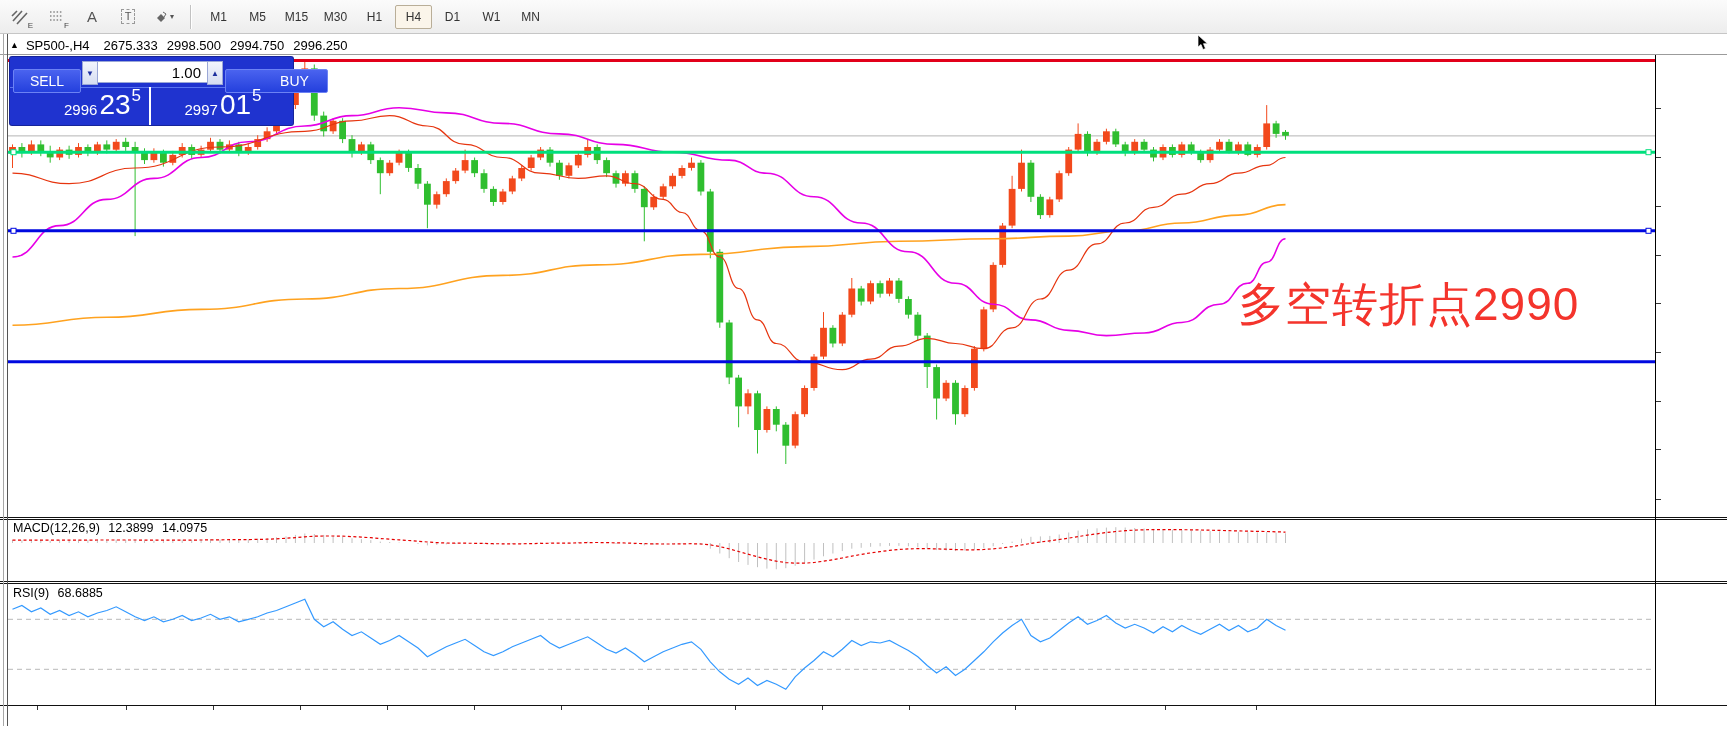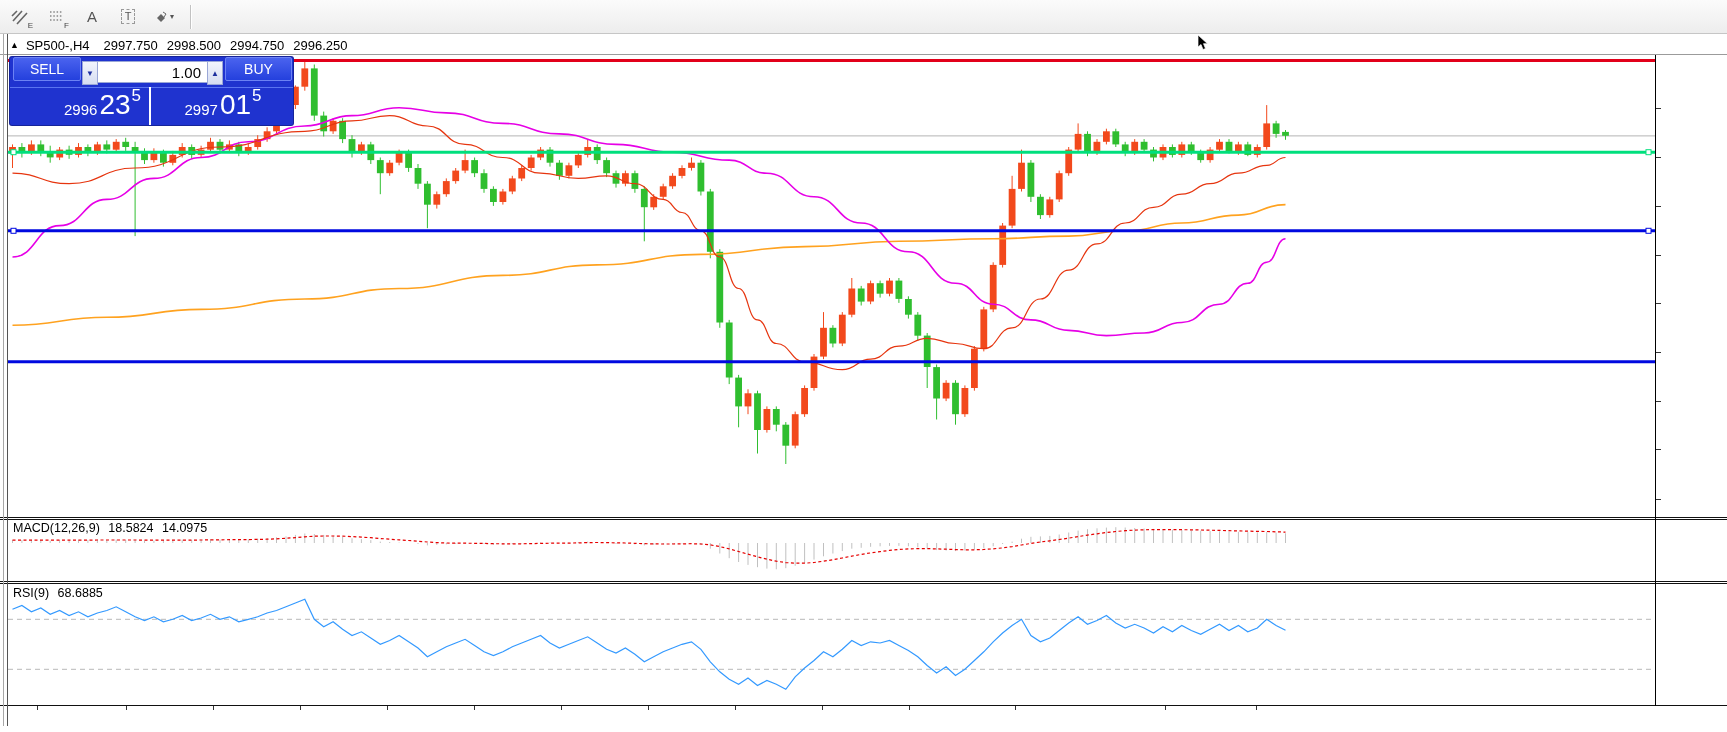--- a/index.html
+++ b/index.html
@@ -21,25 +21,25 @@
   
   #header-row{position:absolute;left:10px;top:37px;height:16px;display:flex;align-items:center;z-index:6;
               font-size:13px;color:#000;}
   #header-row .tri{font-size:9px;margin-right:7px;color:#000;}
   #header-row .sym{margin-right:14px;}
   #header-row .px{margin-right:9px;}
   
   #oneclick{position:absolute;left:10px;top:57px;width:283px;height:68px;background:#1f33cf;z-index:7;
             border-radius:2px;box-shadow:0 0 0 1px #16249a;}
   #oc-row1{position:absolute;left:0;top:0;width:283px;height:30px;border-bottom:1px solid #5a74f0;}
-  .ocbtn{position:absolute;top:0;height:22px;background:linear-gradient(#4a63ef,#2440dd);
+  .ocbtn{position:absolute;top:12px;height:22px;background:linear-gradient(#4a63ef,#2440dd);
          border:1px solid #6c82f4;border-radius:2px;color:#fff;font-size:14px;
          display:flex;align-items:center;justify-content:center;}
   #sell-btn{left:3px;width:66px;}
-  #buy-btn{left:215px;width:65px;}
+  #buy-btn{left:215px;width:65px;padding-left:36px;}
   #vol-wrap{position:absolute;left:72px;top:4px;width:141px;height:22px;display:flex;}
   .stepbtn{width:17px;height:22px;background:linear-gradient(#f2f5fd,#d6ddf2);border:1px solid #9aa7d6;
            color:#1d2f9e;font-size:8px;display:flex;align-items:center;justify-content:center;}
   #vol-input{width:103px;height:20px;border:1px solid #9aa7d6;border-left:none;border-right:none;
              font-size:15px;text-align:right;padding:0 6px 0 0;color:#000;font-family:"Liberation Sans",sans-serif;}
   .ocprice{position:absolute;top:30px;height:38px;color:#fff;display:flex;align-items:flex-end;justify-content:center;
            padding-bottom:3px;box-sizing:border-box;}
   #oc-sell-price{left:0;width:141px;border-right:2px solid #fff;padding-left:46px;}
   #oc-buy-price{left:143px;width:140px;}
   .ocp-small{font-size:15px;margin:0 2px 4px 0;}
@@ -86,26 +86,37 @@
         </div>
         <div class="tool">
           <svg width="16" height="16">
             <path d="M3 9l4-4 4 4-4 4z" fill="#666"></path>
             <path d="M9 3l3 2-2 3" fill="none" stroke="#666"></path>
           </svg>
           <span style="font-size:8px;color:#555">▾</span>
         </div>
       </span>
     <span class="tsep"></span>
+    <span id="tf-container">
+        <div class="tfbtn">M1</div>
+        <div class="tfbtn">M5</div>
+        <div class="tfbtn">M15</div>
+        <div class="tfbtn">M30</div>
+        <div class="tfbtn">H1</div>
+        <div class="tfbtn active">H4</div>
+        <div class="tfbtn">D1</div>
+        <div class="tfbtn">W1</div>
+        <div class="tfbtn">MN</div>
+      </span>
   </div>
 
   <div id="header-row">
     <span class="tri">▲</span>
     <span class="sym">SP500-,H4</span>
-    <span class="px">2997.750</span>
+    <span class="px">2675.333</span>
     <span class="px">2998.500</span>
     <span class="px">2994.750</span>
     <span class="px">2996.250</span>
   </div>
 
   <svg id="chart-svg" width="1727" height="732">
       <defs>
         <clipPath id="cm">
           <rect x="8" y="55" width="1647" height="462"></rect>
         </clipPath>
@@ -592,24 +603,25 @@
       <span class="ocp-big">23</span>
       <span class="ocp-sup">5</span>
     </div>
     <div id="oc-buy-price" class="ocprice">
       <span class="ocp-small">2997</span>
       <span class="ocp-big">01</span>
       <span class="ocp-sup">5</span>
     </div>
   </div>
 
+  <div id="annotation" style="color: rgb(244, 52, 44);">多空转折点2990</div>
 
   <div id="macd-label">
     <span>MACD(12,26,9)</span>
-    <span>18.5824</span>
+    <span>12.3899</span>
     <span>14.0975</span>
   </div>
   <div id="rsi-label">
     <span>RSI(9)</span>
     <span>68.6885</span>
   </div>
 
   <div id="price-labels">
       <div class="ptick" style="top: 100.501px;">3006.885</div>
       <div class="ptick" style="top: 149.626px;">2988.135</div>

